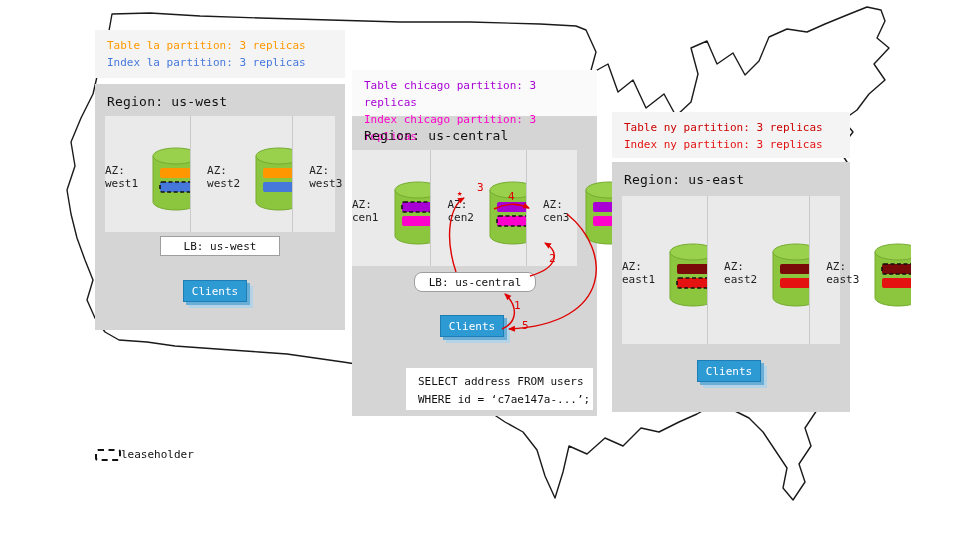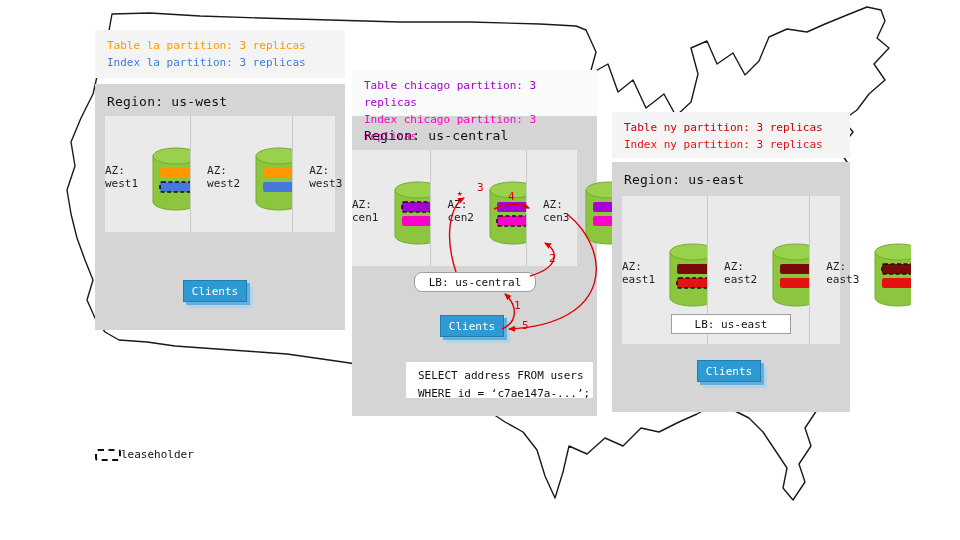--- a/index.html
+++ b/index.html
@@ -87,20 +87,21 @@
     <div class="az">
       <div class="az-label">AZ: west3</div>
       <svg class="cyl" width="52" height="66">
         <path d="M3 10 L3 56 A23 8 0 0 0 49 56 L49 10" stroke="#76ab31" stroke-width="1" fill="#8cc63e"></path>
         <ellipse cx="26" cy="10" rx="23" ry="8" stroke="#76ab31" stroke-width="1" fill="#99d14c"></ellipse>
         <rect x="10" y="22" width="32" height="10" rx="2" stroke="#111" stroke-width="1.6" stroke-dasharray="4 2.5" fill="#ff9800"></rect>
         <rect x="10" y="36" width="32" height="10" rx="2" fill="#4678dc"></rect>
       </svg>
     </div>
   </div>
+  <div class="lb" style="left:65px;top:152px;width:120px;height:20px;">LB: us-west</div>
   <div class="clients" style="left: 88px; top: 196px; width: 64px; height: 22px; background: rgb(45, 154, 211);">Clients</div>
 </div>
 
 <div class="region" style="left:352px;top:70px;width:245px;height:346px;">
   <div class="note" style="left:0;top:0;width:245px;height:46px;background:#fafafa;">
     <div style="color: rgb(168, 0, 212);">Table chicago partition: 3 replicas</div>
     <div style="color: rgb(255, 0, 204);">Index chicago partition: 3 replicas</div>
   </div>
   <div class="region-title" style="top:58px;">Region: us-central</div>
   <div class="azbox" style="left:0;top:80px;width:225px;height:116px;">
@@ -127,21 +128,21 @@
       <svg class="cyl" width="52" height="66">
         <path d="M3 10 L3 56 A23 8 0 0 0 49 56 L49 10" stroke="#76ab31" stroke-width="1" fill="#8cc63e"></path>
         <ellipse cx="26" cy="10" rx="23" ry="8" stroke="#76ab31" stroke-width="1" fill="#99d14c"></ellipse>
         <rect x="10" y="22" width="32" height="10" rx="2" fill="#a800d4"></rect>
         <rect x="10" y="36" width="32" height="10" rx="2" fill="#ff00cc"></rect>
       </svg>
     </div>
   </div>
   <div class="lb" style="left:62px;top:202px;width:122px;height:20px;border-radius:8px;">LB: us-central</div>
   <div class="clients" style="left: 88px; top: 245px; width: 64px; height: 22px; background: rgb(45, 154, 211);">Clients</div>
-  <div class="sql" style="left:54px;top:292px;width:187px;height:36px;">
+  <div class="sql" style="left:54px;top:298px;width:187px;height:42px;">
     <div>SELECT address FROM users</div>
     <div>WHERE id = ‘c7ae147a-...’;</div>
   </div>
 </div>
 
 <div class="note" style="left:612px;top:112px;width:238px;height:46px;">
   <div style="color: rgb(204, 0, 0);">Table ny partition: 3 replicas</div>
   <div style="color: rgb(229, 18, 18);">Index ny partition: 3 replicas</div>
 </div>
 
@@ -169,21 +170,20 @@
     <div class="az">
       <div class="az-label">AZ: east3</div>
       <svg class="cyl" width="52" height="66">
         <path d="M3 10 L3 56 A23 8 0 0 0 49 56 L49 10" stroke="#76ab31" stroke-width="1" fill="#8cc63e"></path>
         <ellipse cx="26" cy="10" rx="23" ry="8" stroke="#76ab31" stroke-width="1" fill="#99d14c"></ellipse>
         <rect x="10" y="22" width="32" height="10" rx="2" stroke="#111" stroke-width="1.6" stroke-dasharray="4 2.5" fill="#7a0a0a"></rect>
         <rect x="10" y="36" width="32" height="10" rx="2" fill="#e51212"></rect>
       </svg>
     </div>
   </div>
-  <div class="lb" style="left:59px;top:152px;width:120px;height:20px;">LB: us-east</div>
   <div class="clients" style="left: 85px; top: 198px; width: 64px; height: 22px; background: rgb(45, 154, 211);">Clients</div>
 </div>
 
 <div class="legend" style="left:95px;top:448px;">
   <div class="legend-swatch"></div>
   <div>leaseholder</div>
 </div>
 
 <svg class="layer" width="960" height="540" style="pointer-events:none;z-index:30;">
   <defs>

